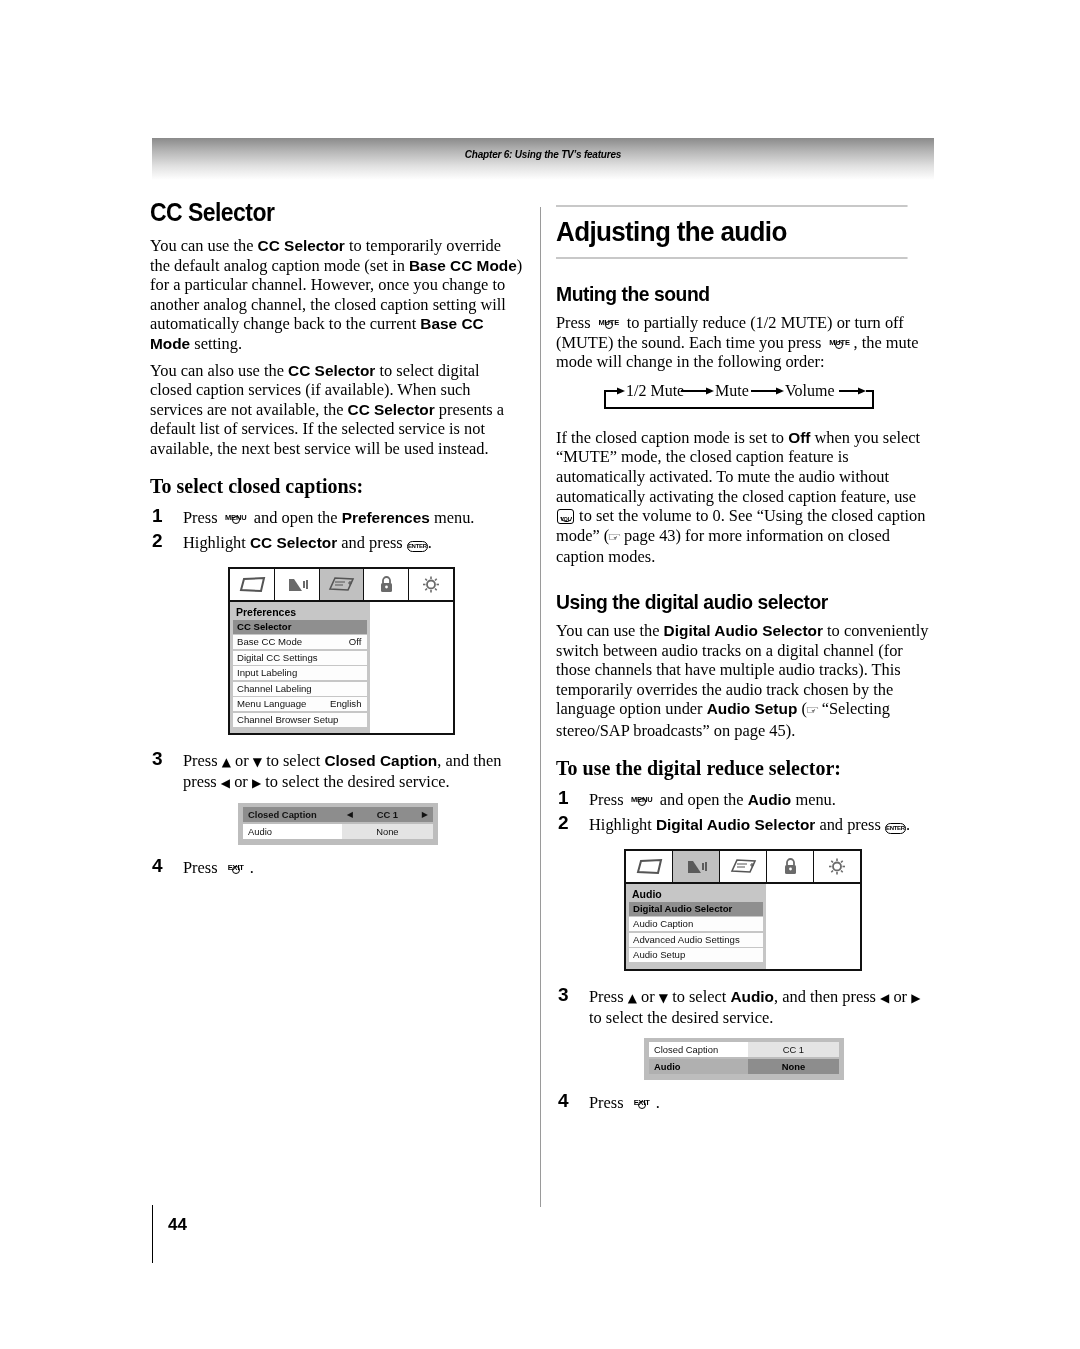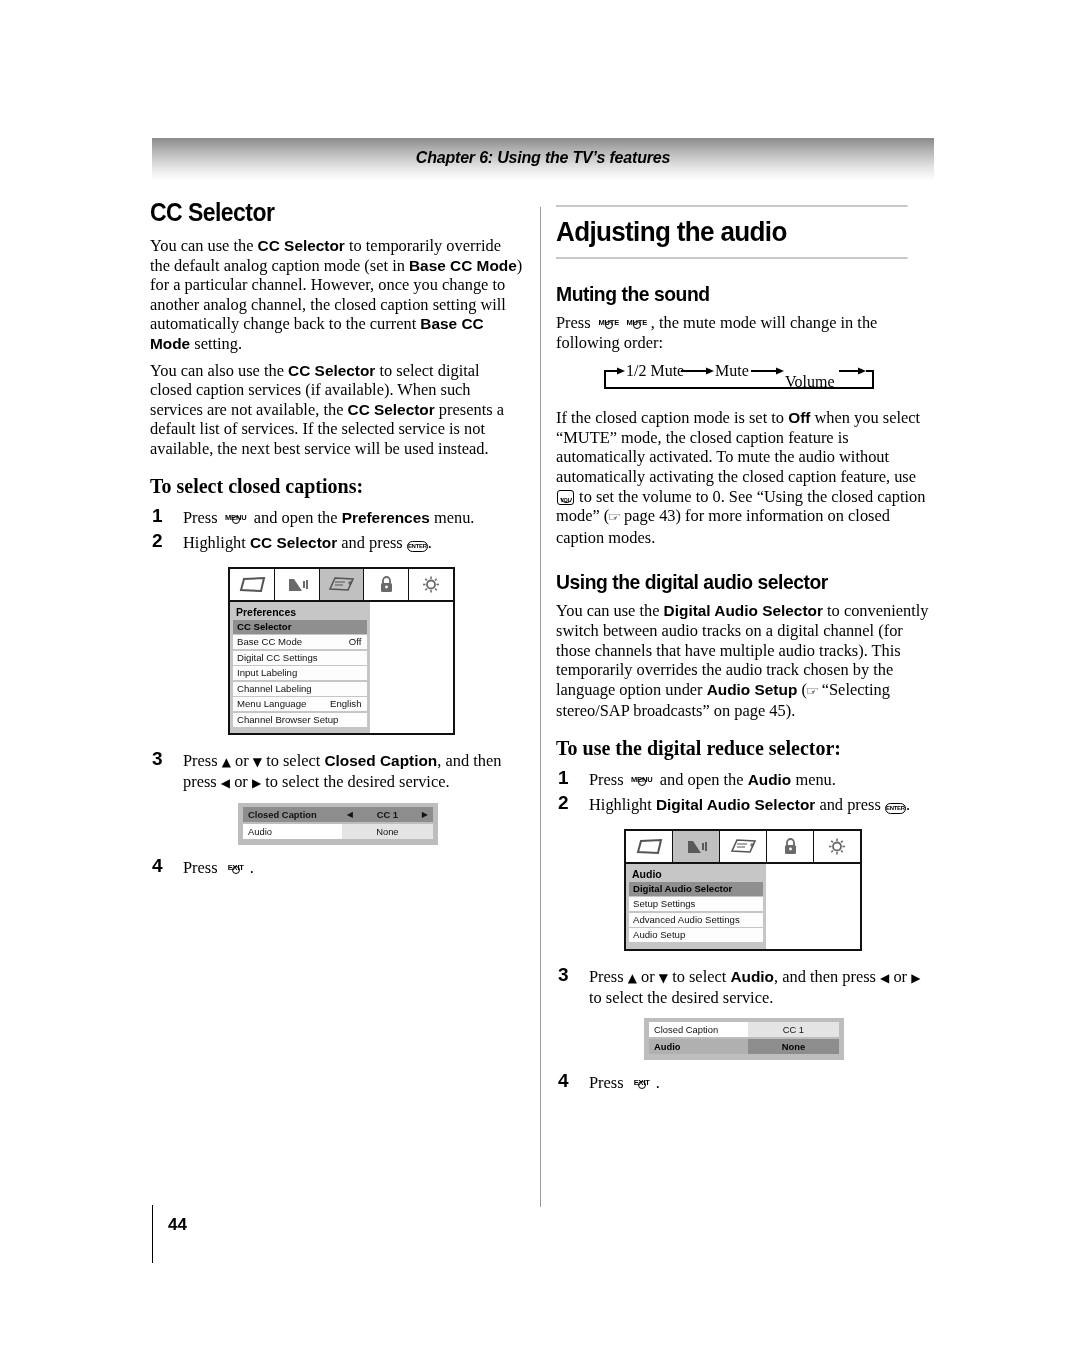--- a/index.html
+++ b/index.html
@@ -27,21 +27,21 @@
   }
   .chapter-band .chapter-title {
     position: absolute;
     left: 0;
     right: 0;
     top: 11px;
     text-align: center;
     font-family: "Liberation Sans", sans-serif;
     font-weight: bold;
     font-style: italic;
-    font-size: 16px;
+    font-size: 10px;
     letter-spacing: -0.2px;
     color: #000;
   }
 
   
   .col-left {
     position: absolute;
     left: 150px;
     top: 198px;
     width: 375px;
@@ -488,41 +488,41 @@
 
 </div>
 
 <div class="col-right">
 
   <h1 class="big-head">Adjusting the audio</h1>
 
   <h2 class="sub-head">Muting the sound</h2>
 
   <p class="body">
-    <span>Press </span><span class="key-mute"><span class="kt">MUTE</span><span class="kc"></span></span><span class="key-mute"><span class="kt">MUTE</span><span class="kc"></span></span><span>, the mute mode will change in the following order:</span>
+    <span>Press </span><span class="key-mute"><span class="kt">MUTE</span><span class="kc"></span></span><span> to partially reduce (1/2 MUTE) or turn off (MUTE) the sound. Each time you press </span><span class="key-mute"><span class="kt">MUTE</span><span class="kc"></span></span><span>, the mute mode will change in the following order:</span>
   </p>
 
   <div class="flow">
     <div class="flow-inner">
       <div class="flow-box"></div>
       <svg width="272" height="26" viewBox="0 0 272 26" style="position:absolute;left:0;top:0;">
         <path d="M1 16 L1 9 L14 9" stroke="#000" stroke-width="2" fill="none"></path>
         <path d="M13 5.5 L21 9 L13 12.5 Z" fill="#000"></path>
         <path d="M77 9 L104 9" stroke="#000" stroke-width="2" fill="none"></path>
         <path d="M102 5.5 L110 9 L102 12.5 Z" fill="#000"></path>
         <path d="M147 9 L174 9" stroke="#000" stroke-width="2" fill="none"></path>
         <path d="M172 5.5 L180 9 L172 12.5 Z" fill="#000"></path>
         <path d="M235 9 L256 9" stroke="#000" stroke-width="2" fill="none"></path>
         <path d="M254 5.5 L262 9 L254 12.5 Z" fill="#000"></path>
         <path d="M262 9 L269 9 L269 16" stroke="#000" stroke-width="2" fill="none"></path>
       </svg>
       <div class="flow-labels">
         <span style="position:absolute;left:22px;top:-1px;">1/2 Mute</span>
         <span style="position:absolute;left:111px;top:-1px;">Mute</span>
-        <span style="position:absolute;left:181px;top:-1px;margin-top:11px;">Volume</span>
+        <span style="position:absolute;left:181px;top:-1px;">Volume</span>
       </div>
     </div>
   </div>
 
   <p class="body" style="margin-top:2px;">
     <span>If the closed caption mode is set to </span><b class="b">Off</b><span> when you select “MUTE” mode, the closed caption feature is automatically activated. To mute the audio without automatically activating the closed caption feature, use </span><span class="key-vol"><span class="vt">VOL</span><span class="vb"></span></span><span> to set the volume to 0. See “Using the closed caption mode” (</span><span class="hand-icon">☞</span><span> page 43) for more information on closed caption modes.</span>
   </p>
 
   <h2 class="sub-head">Using the digital audio selector</h2>
 
@@ -583,21 +583,21 @@
                 <path d="M19 13.5 L20.7 15.2"></path>
                 <path d="M9.3 15.2 L11 13.5"></path>
                 <path d="M19 5.5 L20.7 3.8"></path>
               </g>
             </svg>
         </div>
       </div>
       <div class="osd-body" style="width:60%;">
         <div class="osd-title">Audio</div>
         <div class="osd-row hl"><span>Digital Audio Selector</span></div>
-        <div class="osd-row"><span>Setup Settings</span></div>
+        <div class="osd-row"><span>Audio Caption</span></div>
         <div class="osd-row"><span>Advanced Audio Settings</span></div>
         <div class="osd-row"><span>Audio Setup</span></div>
       </div>
     </div>
   </div>
 
   <div class="step" style="margin-top:16px;">
     <span class="num">3</span>
     <span>Press </span><span class="arw">▲</span><span> or </span><span class="arw">▼</span><span> to select </span><b class="b">Audio</b><span>, and then press </span><span class="arw">◀</span><span> or </span><span class="arw">▶</span><span> to select the desired service.</span>
   </div>

